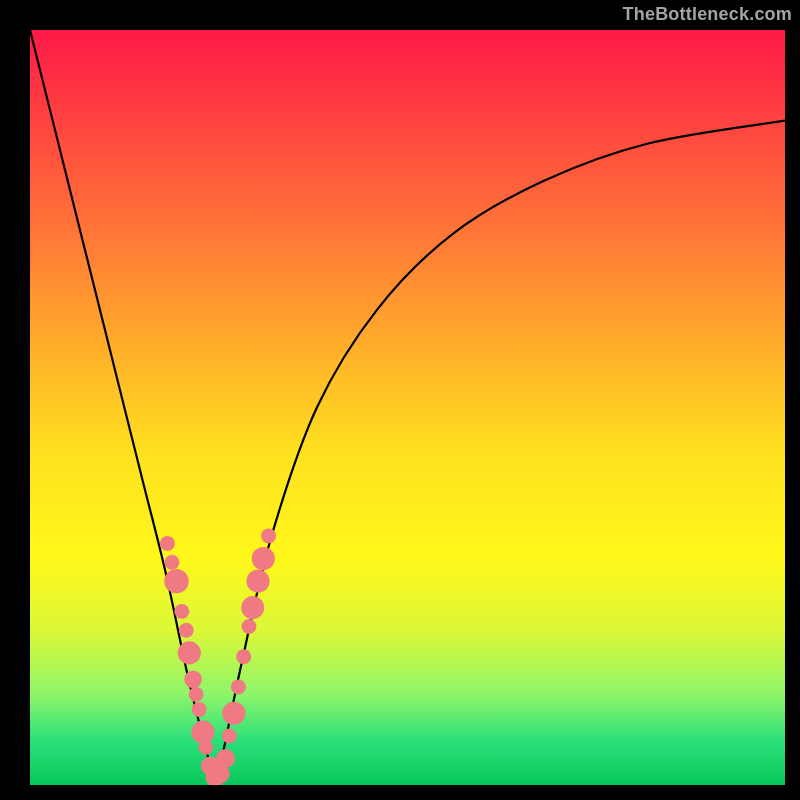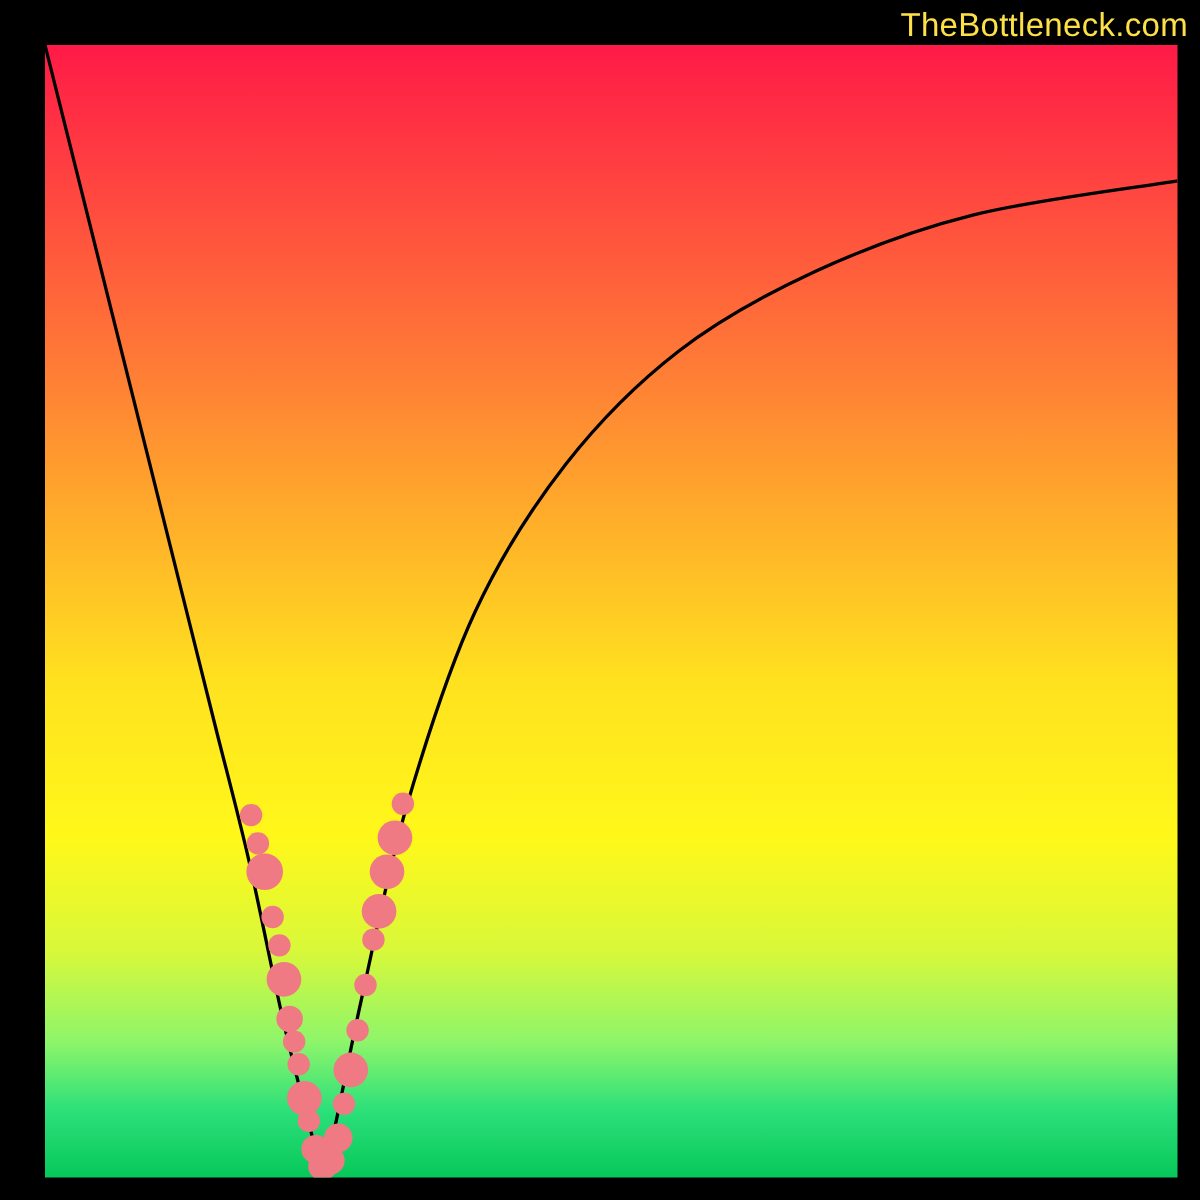--- a/index.html
+++ b/index.html
@@ -26,24 +26,24 @@
       #fff81a 70%,
       #d8f83a 80%,
       #8ef56a 88%,
       #2de07a 94%,
       #07c85a 100%);
   }
   .watermark {
     position: absolute;
     top: 4px;
     right: 8px;
-    color: #fde047;
-    font-size: 22px;
+    color: #a3a3a3;
+    font-size: 18px;
     letter-spacing: 0.2px;
-    font-weight: 400;
+    font-weight: 700;
     user-select: none;
   }
   svg.curve {
     position: absolute;
     left: 0;
     top: 0;
     width: 755px;
     height: 755px;
   }
 </style>

